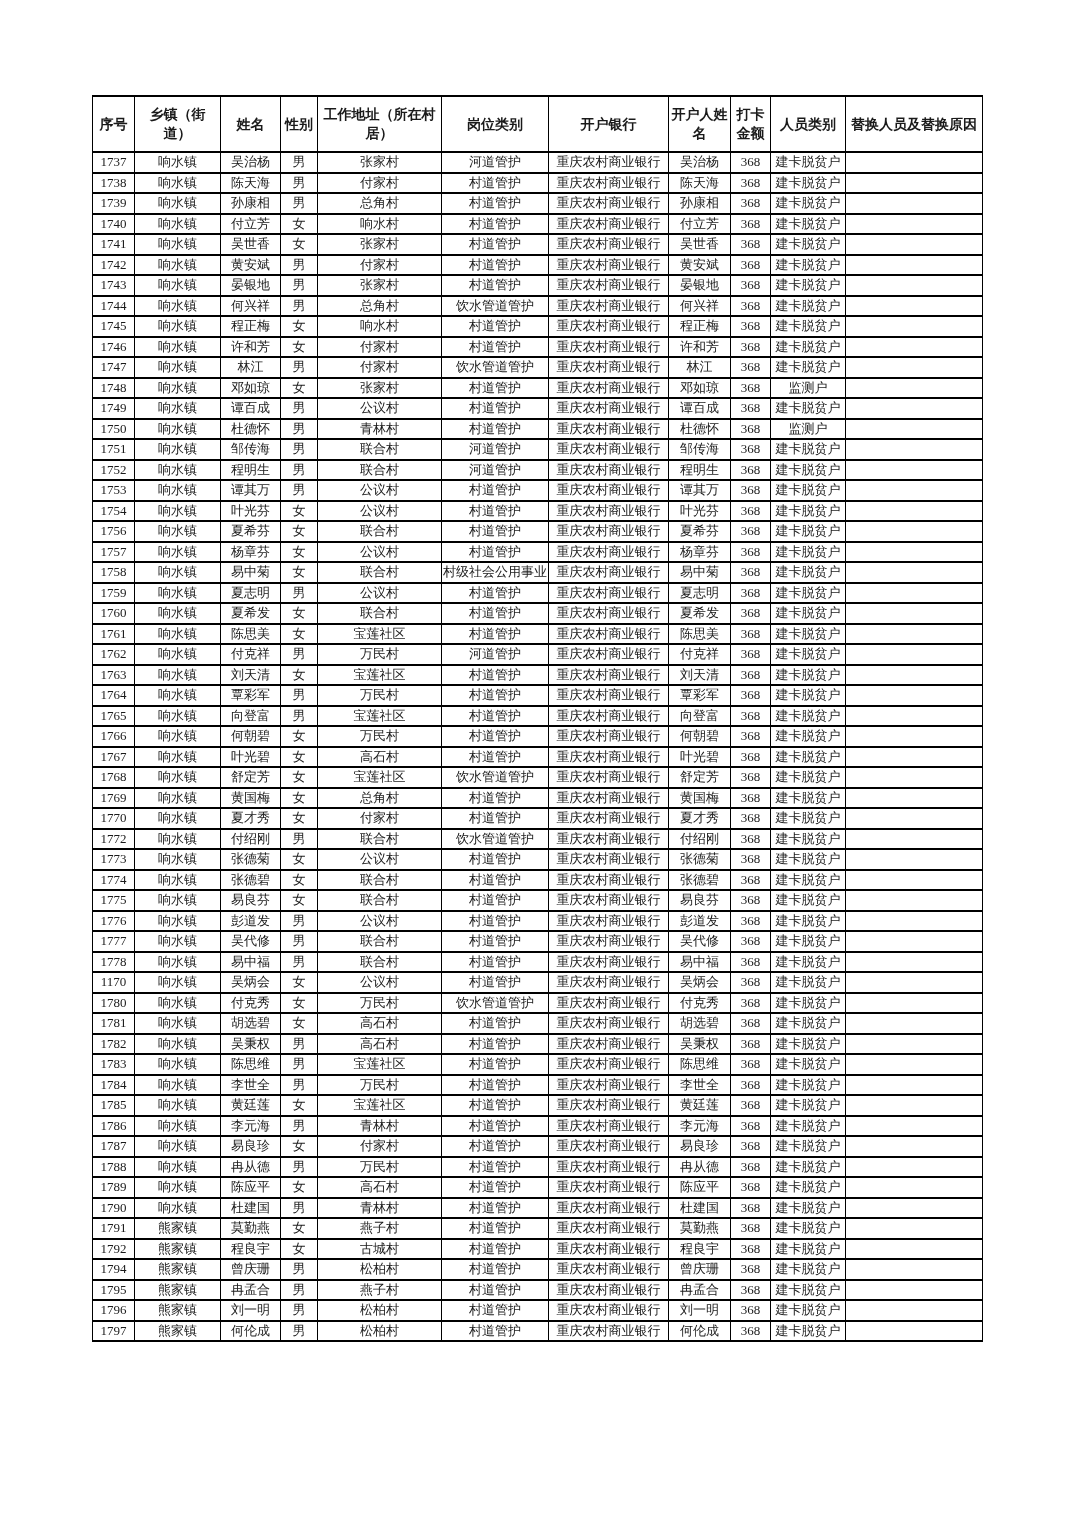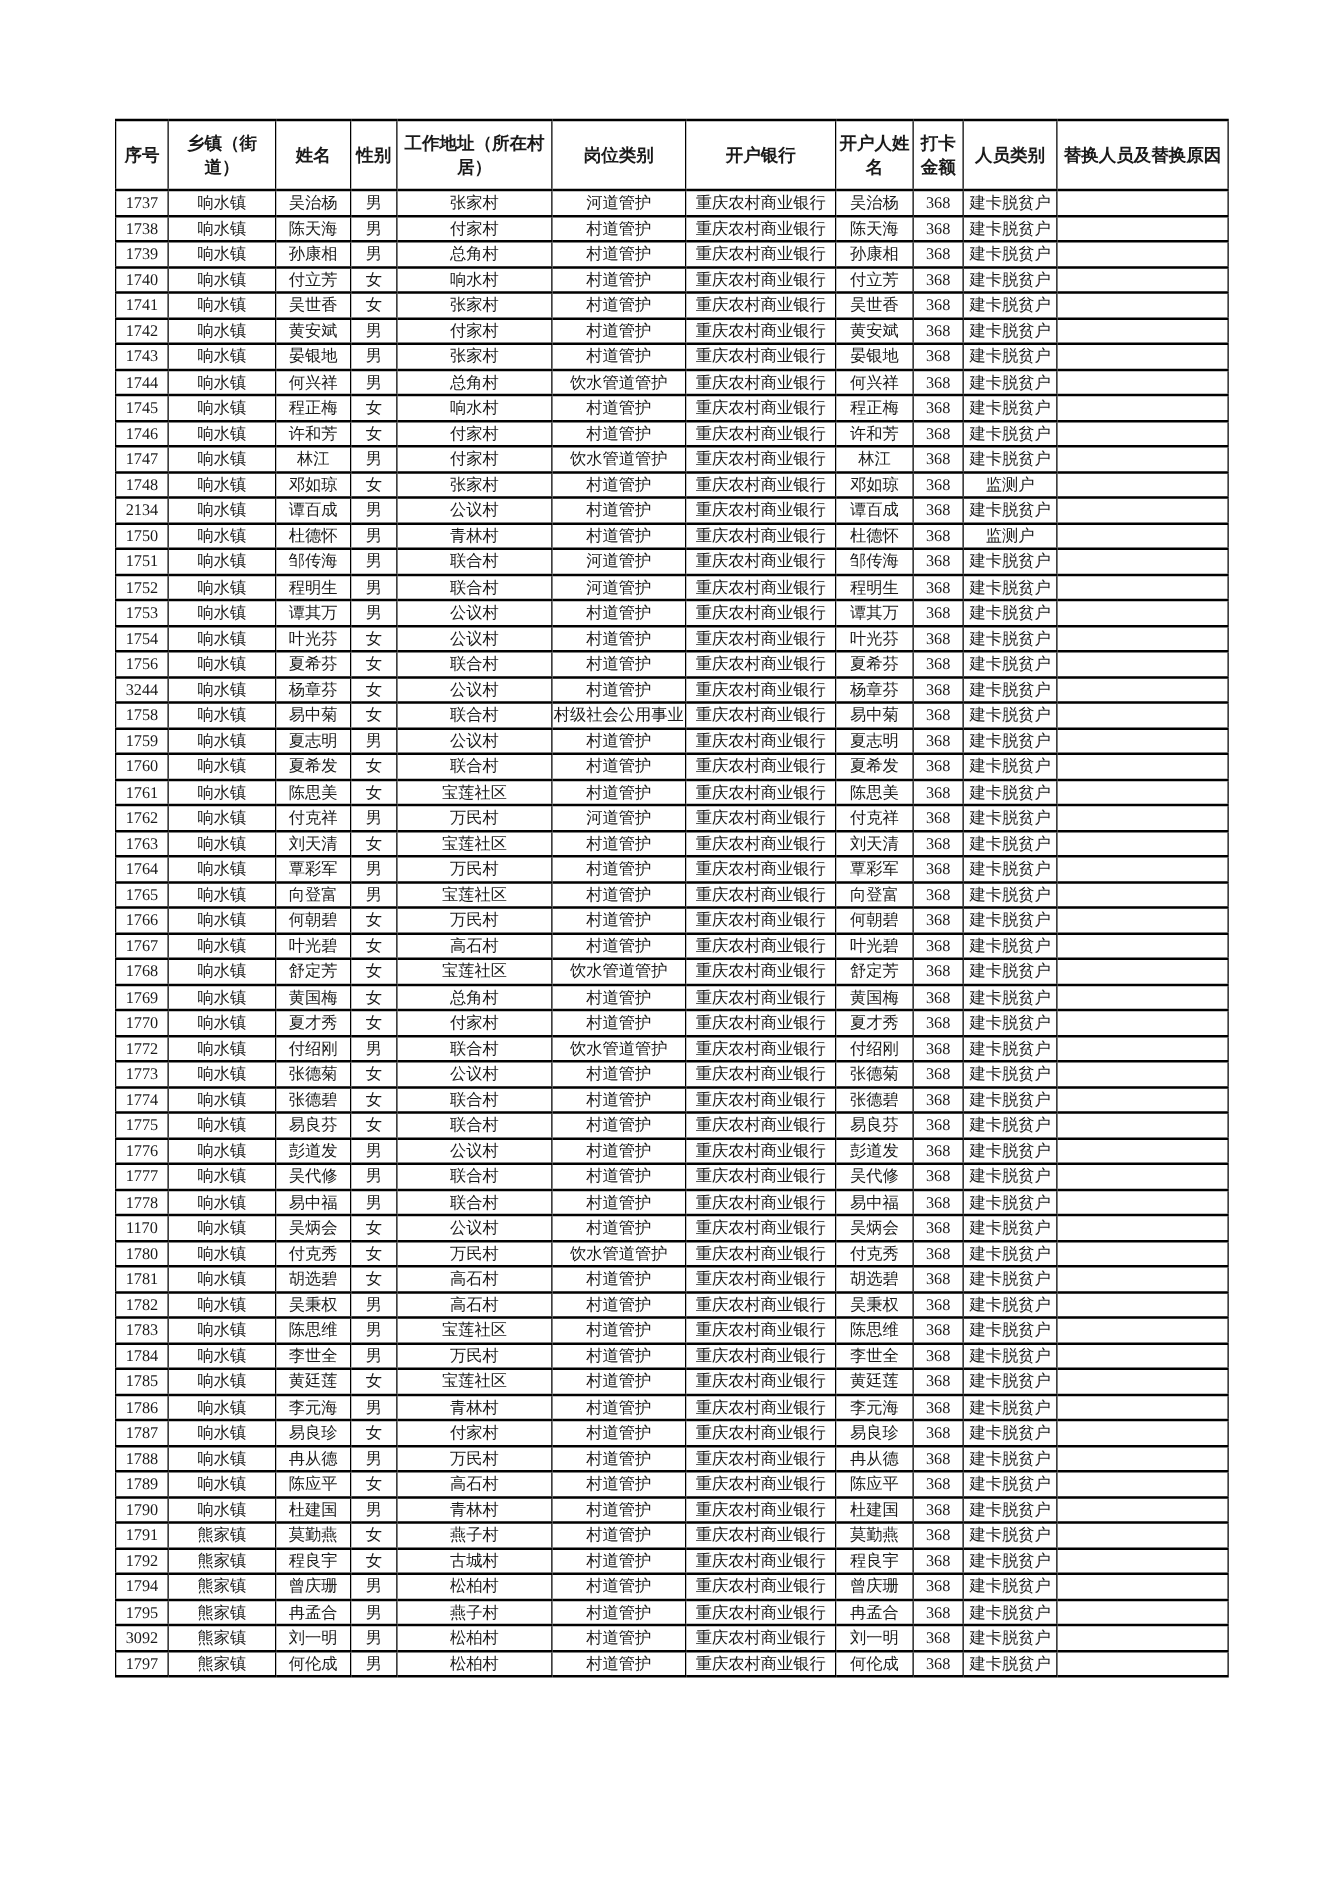--- a/index.html
+++ b/index.html
@@ -245,21 +245,21 @@
           <td>女</td>
           <td>张家村</td>
           <td>村道管护</td>
           <td>重庆农村商业银行</td>
           <td>邓如琼</td>
           <td>368</td>
           <td>监测户</td>
           <td></td>
         </tr>
         <tr>
-          <td>2134</td>
+          <td>1749</td>
           <td>响水镇</td>
           <td>谭百成</td>
           <td>男</td>
           <td>公议村</td>
           <td>村道管护</td>
           <td>重庆农村商业银行</td>
           <td>谭百成</td>
           <td>368</td>
           <td>建卡脱贫户</td>
           <td></td>
@@ -336,21 +336,21 @@
           <td>女</td>
           <td>联合村</td>
           <td>村道管护</td>
           <td>重庆农村商业银行</td>
           <td>夏希芬</td>
           <td>368</td>
           <td>建卡脱贫户</td>
           <td></td>
         </tr>
         <tr>
-          <td>3244</td>
+          <td>1757</td>
           <td>响水镇</td>
           <td>杨章芬</td>
           <td>女</td>
           <td>公议村</td>
           <td>村道管护</td>
           <td>重庆农村商业银行</td>
           <td>杨章芬</td>
           <td>368</td>
           <td>建卡脱贫户</td>
           <td></td>
@@ -817,21 +817,21 @@
           <td>男</td>
           <td>燕子村</td>
           <td>村道管护</td>
           <td>重庆农村商业银行</td>
           <td>冉孟合</td>
           <td>368</td>
           <td>建卡脱贫户</td>
           <td></td>
         </tr>
         <tr>
-          <td>3092</td>
+          <td>1796</td>
           <td>熊家镇</td>
           <td>刘一明</td>
           <td>男</td>
           <td>松柏村</td>
           <td>村道管护</td>
           <td>重庆农村商业银行</td>
           <td>刘一明</td>
           <td>368</td>
           <td>建卡脱贫户</td>
           <td></td>

